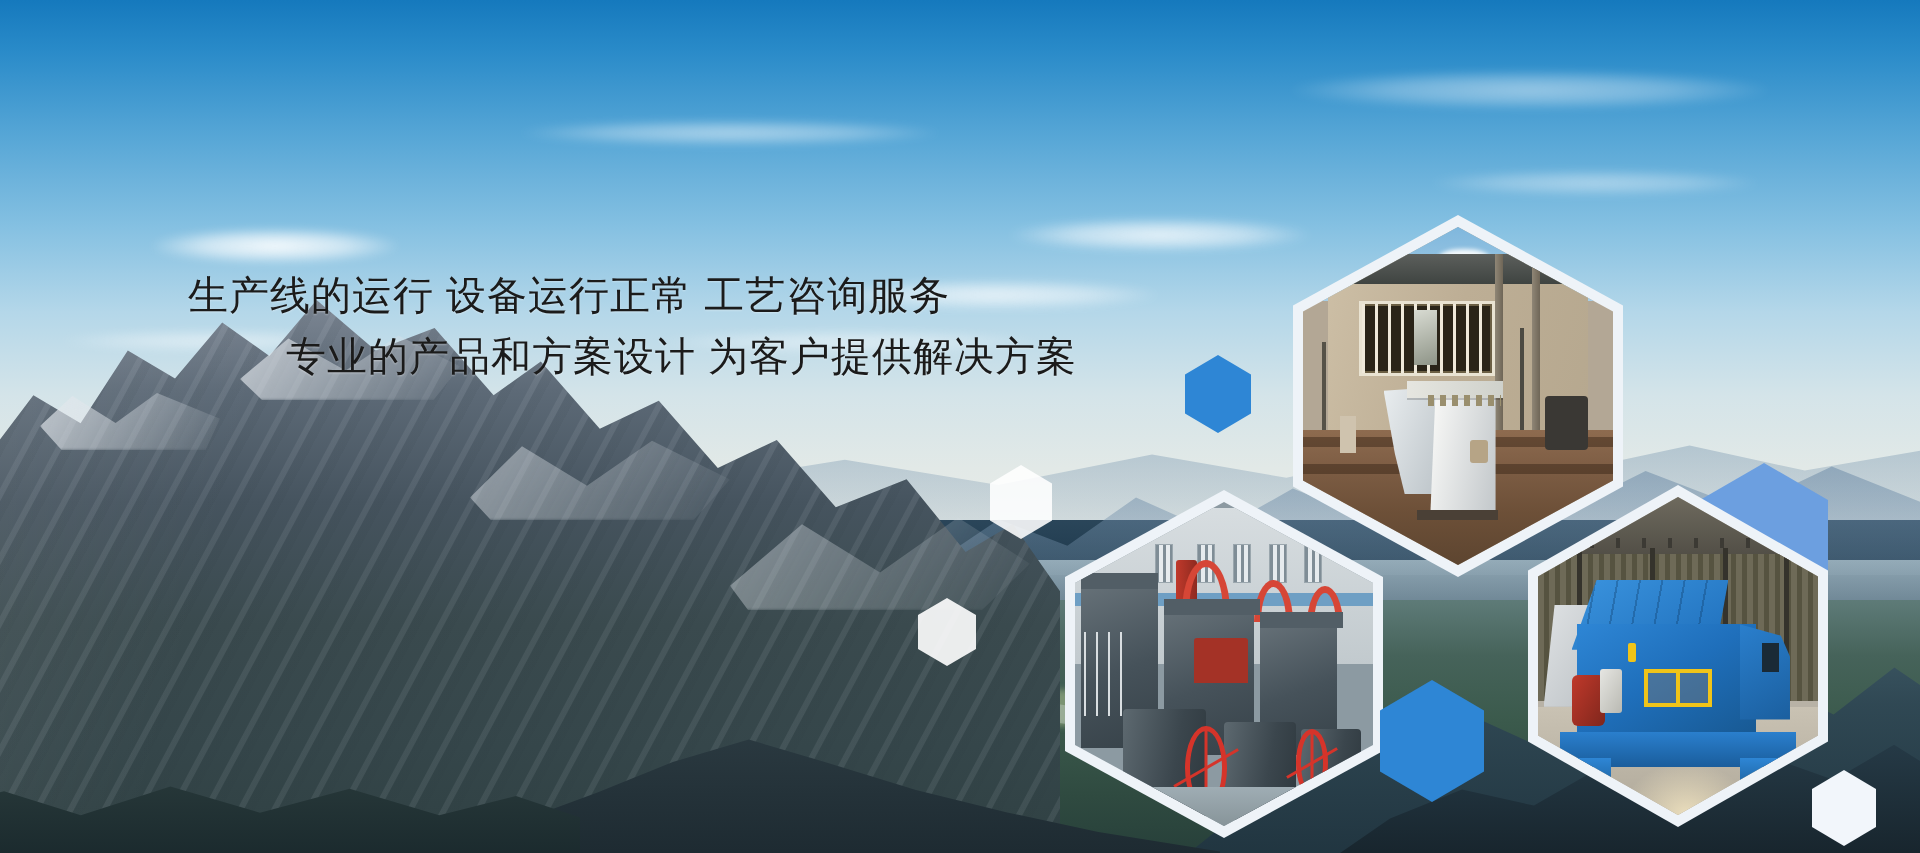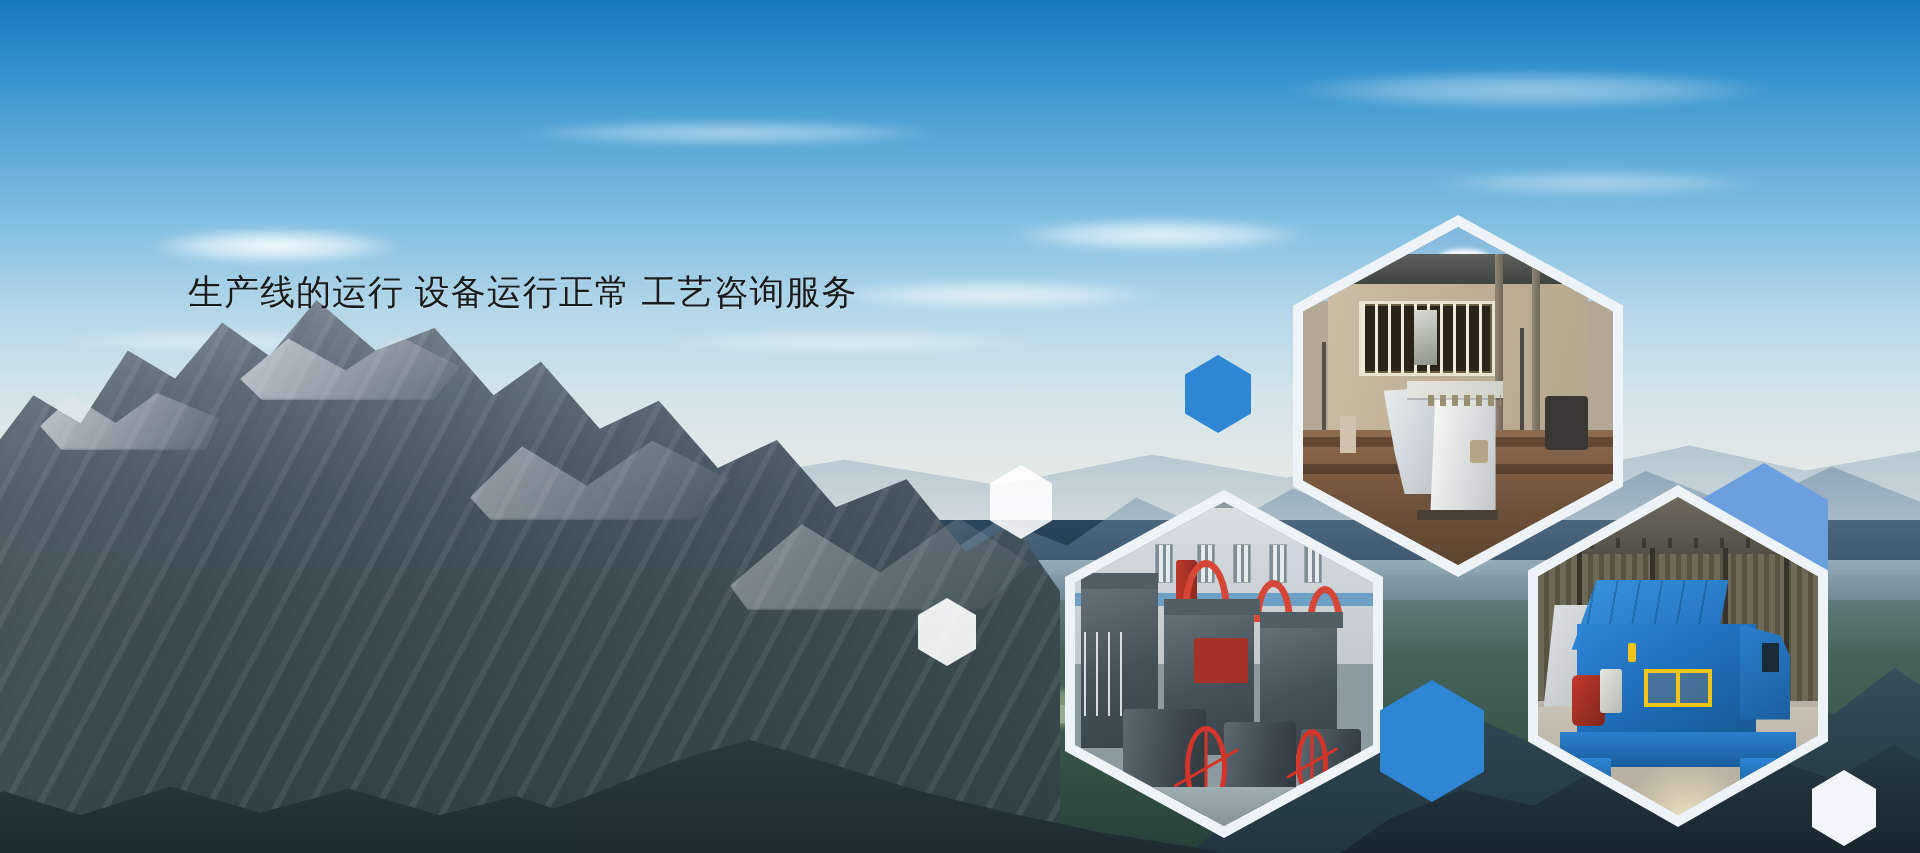--- a/index.html
+++ b/index.html
@@ -330,21 +330,21 @@
       background:#f0c419; border-radius:2px; }
 
   
   .headline {
     position:absolute;
     left:188px; top:265px;
     width:900px;
   }
   .headline .line {
     color:#1b1b1b;
-    font-size:35px;
+    font-size:40px;
     line-height:1.52;
     letter-spacing:1px;
     white-space:nowrap;
     font-weight:500;
     text-shadow:0 1px 2px rgba(255,255,255,.35);
   }
   .headline .line2 { padding-left:98px; }
 </style>
 </head>
 <body>
@@ -383,20 +383,21 @@
     <div class="scree s4"></div>
 
     <div class="fg-ridge-right"></div>
     <div class="fg-ridge-right2"></div>
     <div class="fg-ridge-mid"></div>
     <div class="fg-ridge-left"></div>
   </div>
 
   <div class="headline">
     <div class="line line1">生产线的运行 设备运行正常 工艺咨询服务</div>
+    <div class="line line2">专业的产品和方案设计  为客户提供解决方案</div>
   </div>
 
   <div class="hex" style="left:1700px; top:463px; width:128px; height:148px; background:#6c9fe0;"></div>
 
   <div class="hex-photo" style="left:1528px; top:485px; width:300px; height:342px;">
     <div class="inner">
       <div class="ph3">
         <div class="roof"></div>
         <div class="truss"></div>
         <div class="wall"></div>

